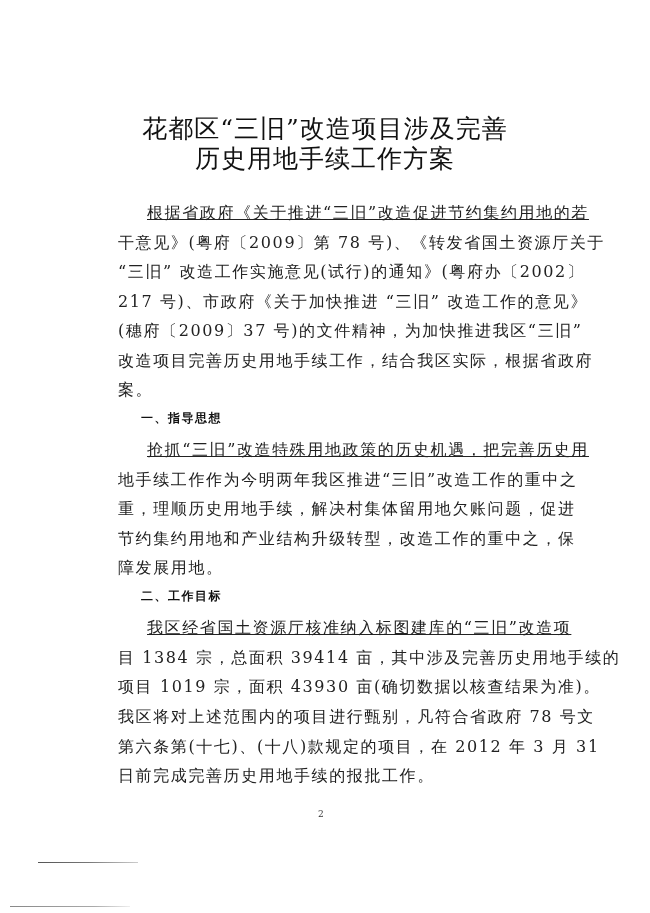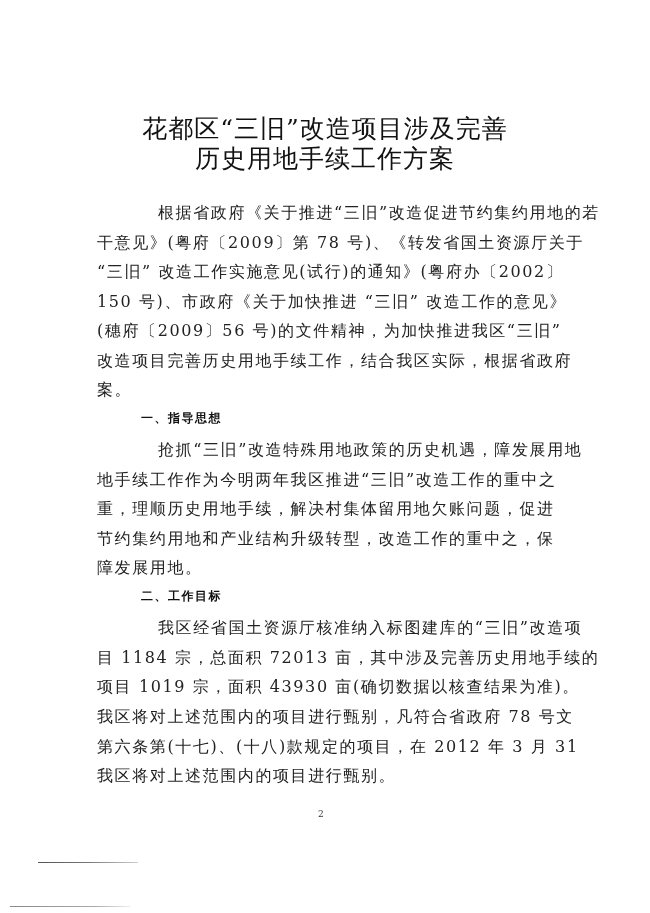--- a/index.html
+++ b/index.html
@@ -3,66 +3,66 @@
 <meta charset="utf-8">
 <style>
   html, body { margin:0; padding:0; background:#ffffff; }
   body { width:650px; height:913px; position:relative; overflow:hidden;
          font-family:"DejaVu Serif", serif; color:#1a1a1a; }
   .title { position:absolute; left:0; width:650px; text-align:center;
            font-family:"DejaVu Serif", serif; font-size:25px; font-weight:normal;
            letter-spacing:1px; color:#111; }
   .t1 { top:112px; }
   .t2 { top:142px; }
-  .line { position:absolute; left:97px; width:436px; font-size:16px;
+  .line { position:absolute; left:118px; width:436px; font-size:16px;
           white-space:nowrap; letter-spacing:1.6px; color:#222; line-height:20px;
           text-align:justify; text-align-last:justify; }
   .line.last { text-align-last:left; }
-  .indent { left:158px; width:402px; }
+  .indent { left:147px; width:402px;text-decoration:underline; }
   .heading { position:absolute; left:141px; font-size:12px; font-weight:bold;
              font-family:"DejaVu Sans", sans-serif; letter-spacing:1.5px; color:#111; }
   .pagenum { position:absolute; left:318px; top:809px; font-size:9px; color:#333;
              font-family:"DejaVu Serif", serif; }
   .rule1 { position:absolute; left:38px; top:862px; width:100px; height:1px;
            background:linear-gradient(to right,#555 0%,#777 50%,#ccc 100%); }
   .rule2 { position:absolute; left:10px; top:906px; width:120px; height:1px;
            background:linear-gradient(to right,#888 0%,#aaa 70%,#eee 100%); }
 </style>
 </head>
 <body>
 
 <div>
   <div class="title t1">花都区“三旧”改造项目涉及完善</div>
   <div class="title t2">历史用地手续工作方案</div>
 
   <div>
     <div class="line indent" style="top:203px">根据省政府《关于推进“三旧”改造促进节约集约用地的若</div>
     <div class="line" style="top:233px">干意见》(粤府〔2009〕第 78 号)、《转发省国土资源厅关于</div>
     <div class="line" style="top:262px">“三旧” 改造工作实施意见(试行)的通知》(粤府办〔2002〕</div>
-    <div class="line" style="top:292px">150 号)、市政府《关于加快推进 “三旧” 改造工作的意见》</div>
-    <div class="line" style="top:321px">(穗府〔2009〕56 号)的文件精神，为加快推进我区“三旧”</div>
+    <div class="line" style="top:292px">217 号)、市政府《关于加快推进 “三旧” 改造工作的意见》</div>
+    <div class="line" style="top:321px">(穗府〔2009〕37 号)的文件精神，为加快推进我区“三旧”</div>
     <div class="line" style="top:351px">改造项目完善历史用地手续工作，结合我区实际，根据省政府</div>
     <div class="line last" style="top:380px">案。</div>
   </div>
 
   <div class="heading" style="top:410px">一、指导思想</div>
   <div>
-    <div class="line indent" style="top:440px">抢抓“三旧”改造特殊用地政策的历史机遇，障发展用地</div>
+    <div class="line indent" style="top:440px">抢抓“三旧”改造特殊用地政策的历史机遇，把完善历史用</div>
     <div class="line" style="top:470px">地手续工作作为今明两年我区推进“三旧”改造工作的重中之</div>
     <div class="line" style="top:499px">重，理顺历史用地手续，解决村集体留用地欠账问题，促进</div>
     <div class="line" style="top:529px">节约集约用地和产业结构升级转型，改造工作的重中之，保</div>
     <div class="line last" style="top:558px">障发展用地。</div>
   </div>
 
   <div class="heading" style="top:588px">二、工作目标</div>
   <div>
     <div class="line indent" style="top:618px">我区经省国土资源厅核准纳入标图建库的“三旧”改造项</div>
-    <div class="line" style="top:648px">目 1184 宗，总面积 72013 亩，其中涉及完善历史用地手续的</div>
+    <div class="line" style="top:648px">目 1384 宗，总面积 39414 亩，其中涉及完善历史用地手续的</div>
     <div class="line" style="top:677px">项目 1019 宗，面积 43930 亩(确切数据以核查结果为准)。</div>
     <div class="line" style="top:707px">我区将对上述范围内的项目进行甄别，凡符合省政府 78 号文</div>
     <div class="line" style="top:737px">第六条第(十七)、(十八)款规定的项目，在 2012 年 3 月 31</div>
-    <div class="line last" style="top:766px">我区将对上述范围内的项目进行甄别。</div>
+    <div class="line last" style="top:766px">日前完成完善历史用地手续的报批工作。</div>
   </div>
 
   <div class="pagenum">2</div>
   <div class="rule1"></div>
   <div class="rule2"></div>
 </div>
 
 </body></html>

